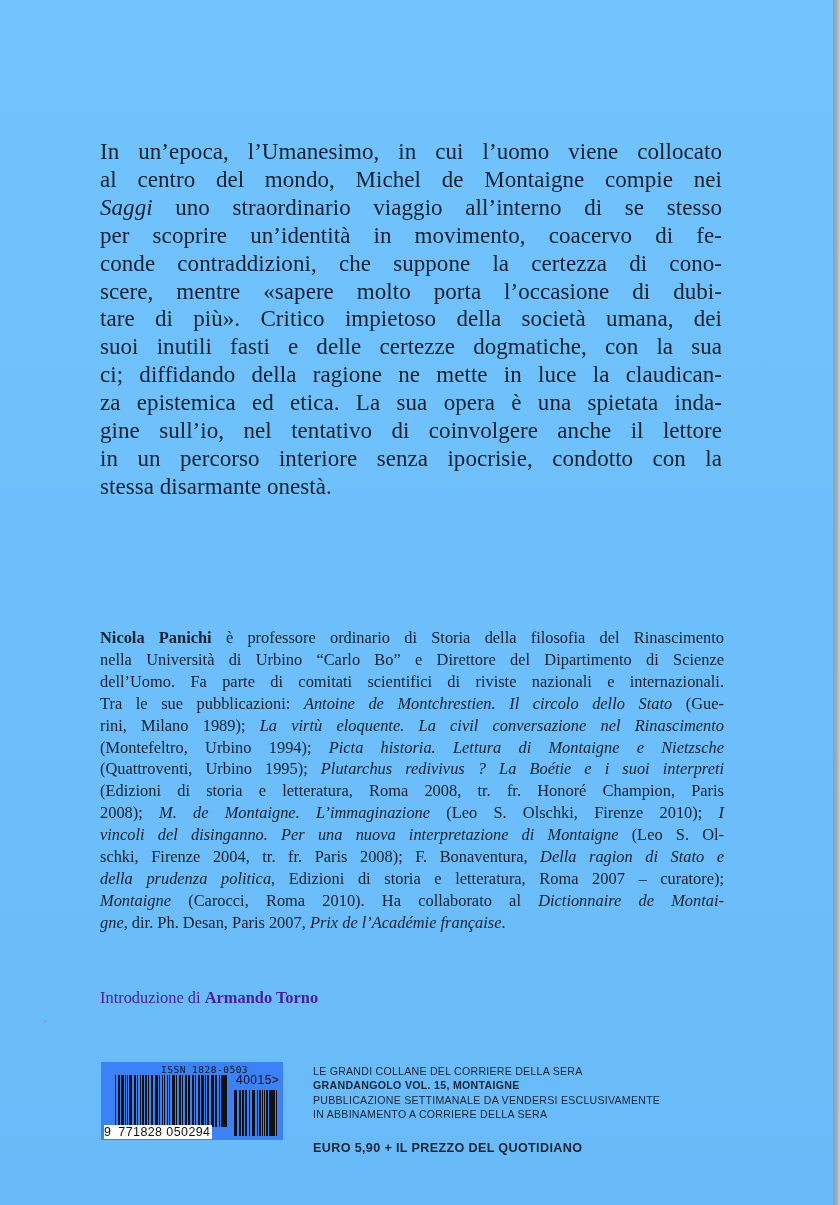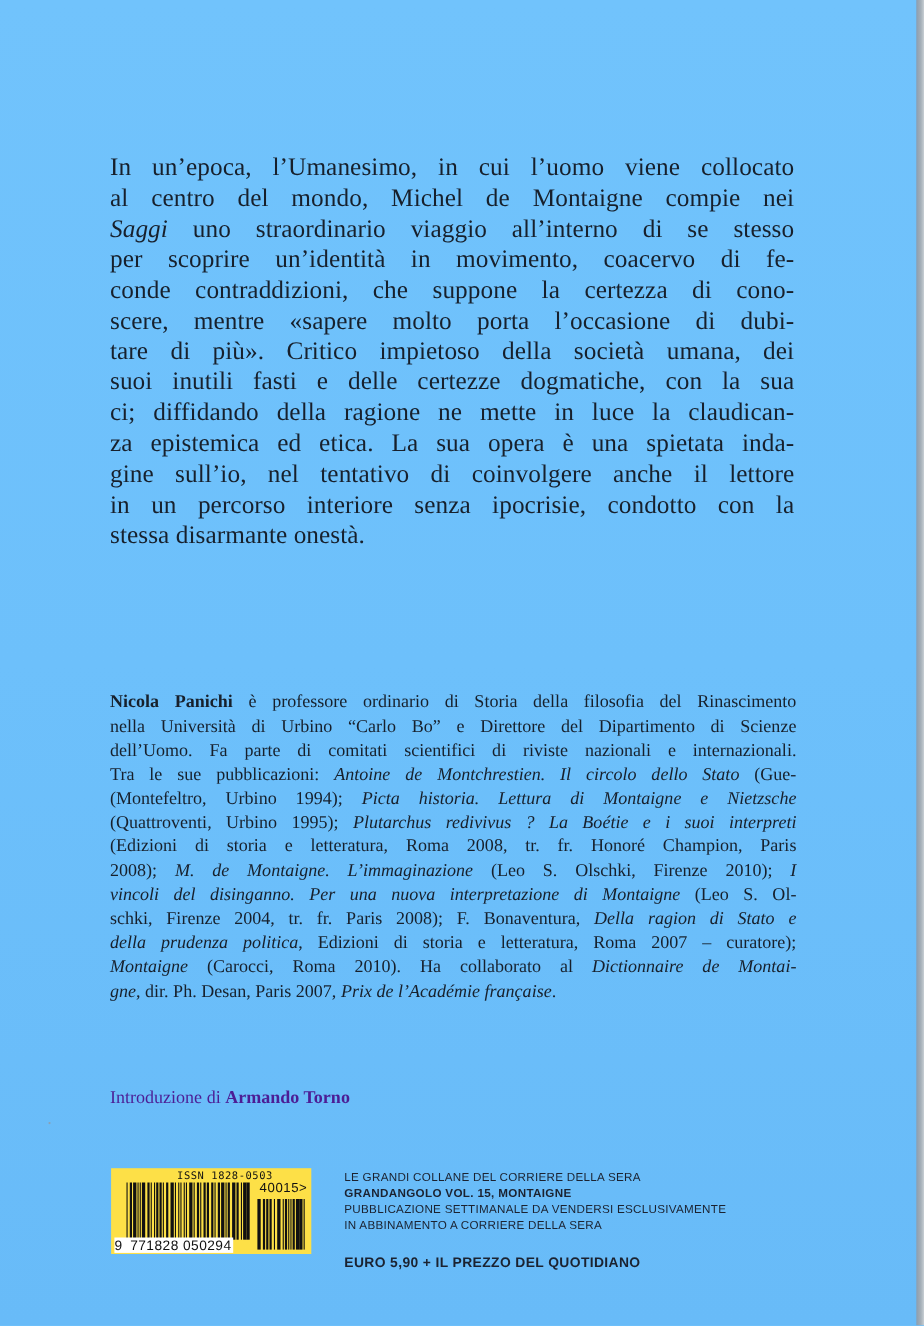--- a/index.html
+++ b/index.html
@@ -32,21 +32,21 @@
   }
   .bio .line { display: block; text-align: justify; text-align-last: justify; white-space: nowrap; }
   .bio .line.last { text-align-last: left; }
   .bio b { font-weight: bold; }
   .intro {
     position: absolute; left: 100px; top: 987px;
     font-size: 16.4px; line-height: 22px; color: #4c1d95;
   }
   .barcode-box {
     position: absolute; left: 101px; top: 1062px; width: 182px; height: 78px;
-    background: #fde047;
+    background: #3b82f6;
   }
   .issn {
     position: absolute; left: 60px; top: 2px;
     font-family: "DejaVu Sans Mono", monospace; font-size: 9.5px; letter-spacing: 0.5px; color: #111;
   }
   .bars-main { position: absolute; left: 14px; top: 13px; width: 113px; height: 52px; display: flex; align-items: stretch; }
   .bars-addon { position: absolute; left: 133px; top: 28px; width: 44px; height: 46px; display: flex; align-items: stretch; }
   .bar { background: #111; display: block; }
   .gap { display: block; }
   .addon-num {
@@ -92,20 +92,21 @@
     <span class="line">gine sull’io, nel tentativo di coinvolgere anche il lettore</span>
     <span class="line">in un percorso interiore senza ipocrisie, condotto con la</span>
     <span class="line last">stessa disarmante onestà.</span>
   </div>
 
 <div class="bio" id="bio">
     <span class="line"><b>Nicola Panichi</b> è professore ordinario di Storia della filosofia del Rinascimento</span>
     <span class="line">nella Università di Urbino “Carlo Bo” e Direttore del Dipartimento di Scienze</span>
     <span class="line">dell’Uomo. Fa parte di comitati scientifici di riviste nazionali e internazionali.</span>
     <span class="line">Tra le sue pubblicazioni: <i>Antoine de Montchrestien. Il circolo dello Stato</i> (Gue-</span>
+    <span class="line">rini, Milano 1989); <i>La virtù eloquente. La civil conversazione nel Rinascimento</i></span>
     <span class="line">(Montefeltro, Urbino 1994); <i>Picta historia. Lettura di Montaigne e Nietzsche</i></span>
     <span class="line">(Quattroventi, Urbino 1995); <i>Plutarchus redivivus ? La Boétie e i suoi interpreti</i></span>
     <span class="line">(Edizioni di storia e letteratura, Roma 2008, tr. fr. Honoré Champion, Paris</span>
     <span class="line">2008); <i>M. de Montaigne. L’immaginazione</i> (Leo S. Olschki, Firenze 2010); <i>I</i></span>
     <span class="line"><i>vincoli del disinganno. Per una nuova interpretazione di Montaigne</i> (Leo S. Ol-</span>
     <span class="line">schki, Firenze 2004, tr. fr. Paris 2008); F. Bonaventura, <i>Della ragion di Stato e</i></span>
     <span class="line"><i>della prudenza politica</i>, Edizioni di storia e letteratura, Roma 2007 – curatore);</span>
     <span class="line"><i>Montaigne</i> (Carocci, Roma 2010). Ha collaborato al <i>Dictionnaire de Montai-</i></span>
     <span class="line last"><i>gne</i>, dir. Ph. Desan, Paris 2007, <i>Prix de l’Académie française</i>.</span>
   </div>

